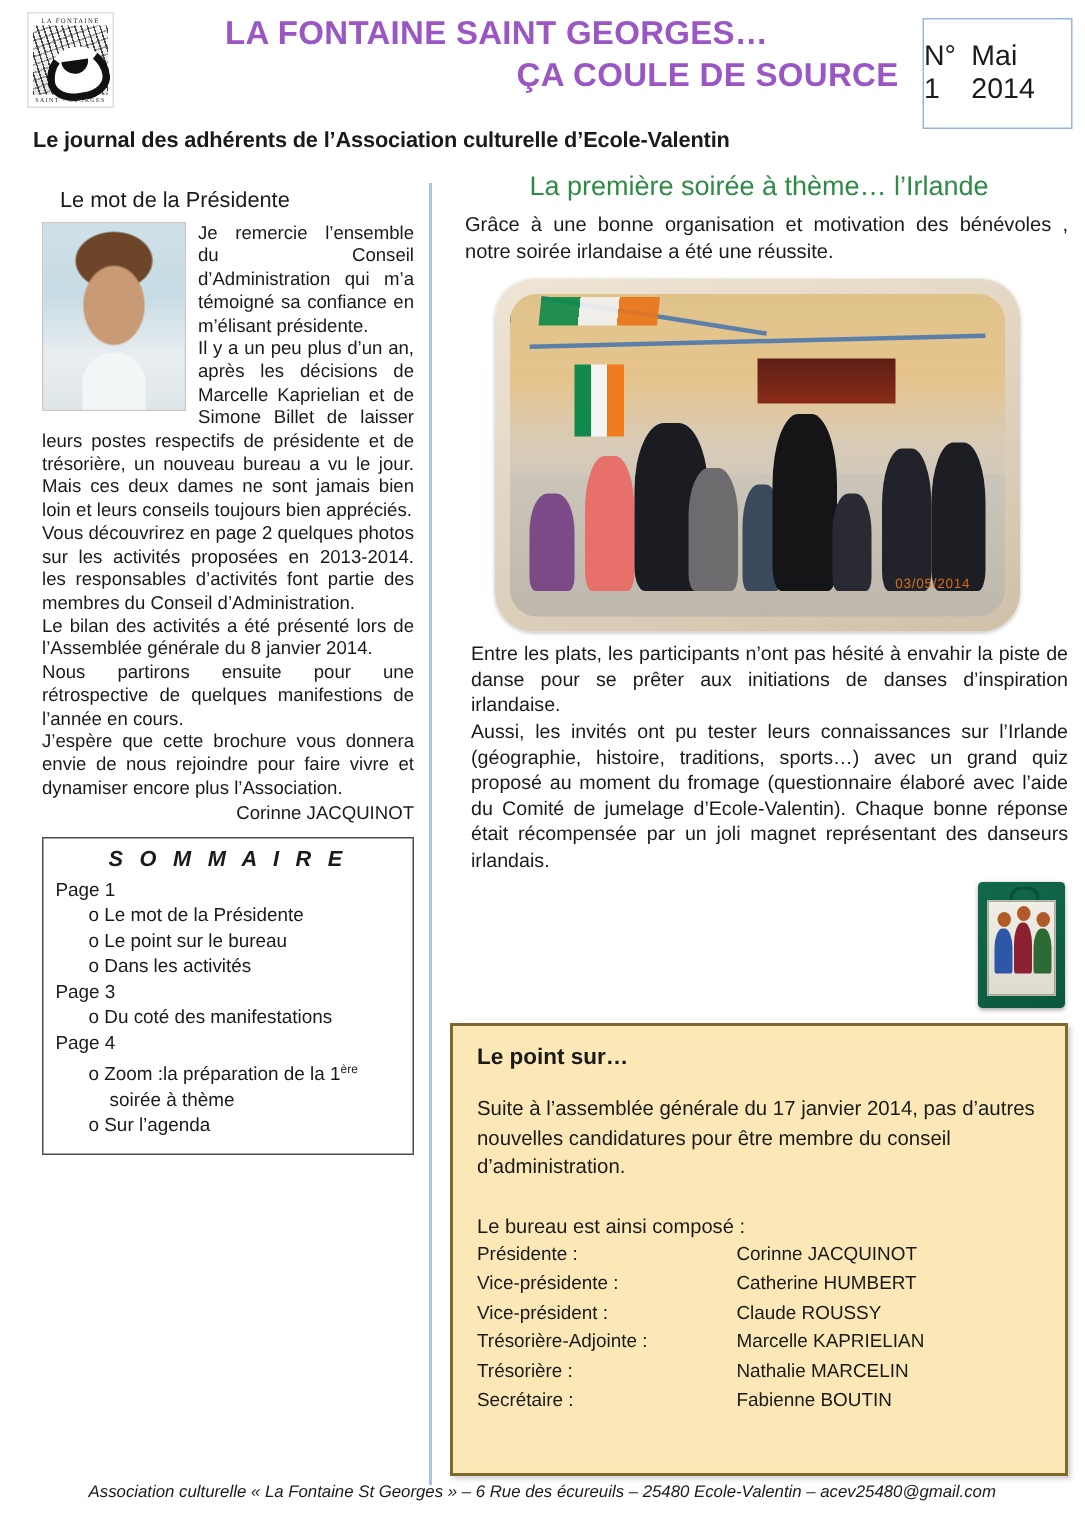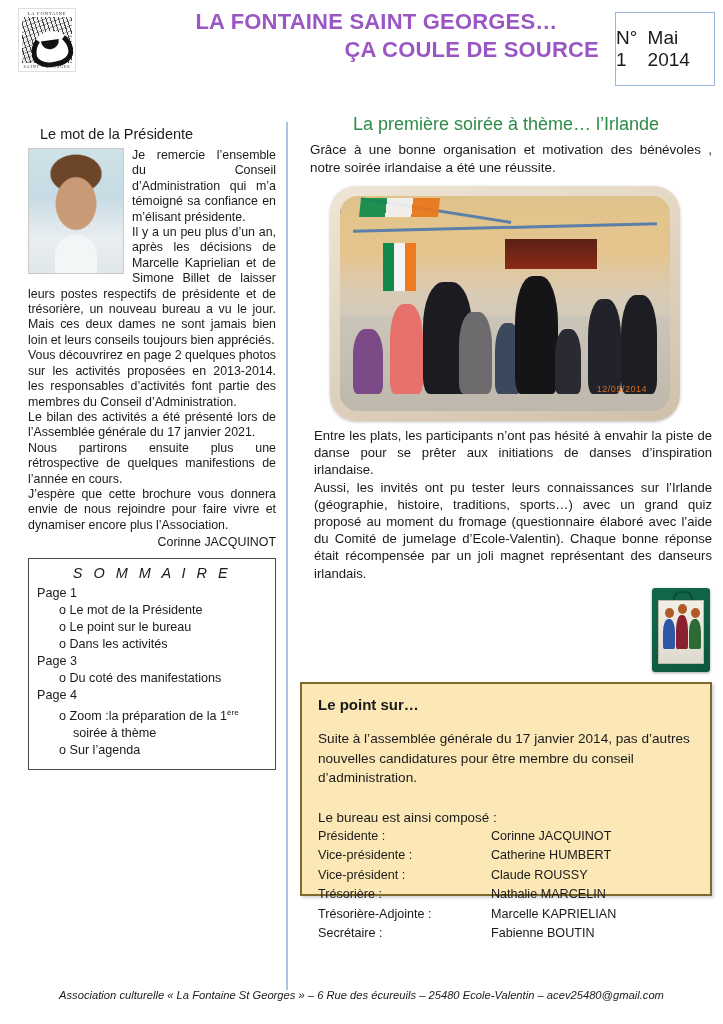--- a/index.html
+++ b/index.html
@@ -92,21 +92,21 @@
     right: 120px;
     top: 8px;
     text-align: center;
   }
   .title-line1, .title-line2 {
     font-weight: bold;
     font-size: 22px;
     letter-spacing: .2px;
     line-height: 28px;
   }
-  .title-line1 { text-align: center; }
+  .title-line1 { text-align: left; }
   .title-line2 { text-align: right; padding-right: 4px; }
 
   .issue-box {
     position: absolute;
     right: 8px;
     top: 12px;
     width: 98px;
     height: 72px;
     border: 1px solid #97b6da;
     display: flex;
@@ -183,21 +183,21 @@
 
   
   .sommaire {
     margin-top: 8px;
     border: 1px solid #4a4a4a;
     padding: 6px 8px 10px 8px;
     clear: both;
   }
   .sommaire-title {
     text-align: center;
-    font-weight: normal;
+    font-weight: bold;
     font-style: italic;
     letter-spacing: 3.5px;
     font-size: 14.5px;
     margin-bottom: 4px;
   }
   .som-page {
     font-size: 12.6px;
     line-height: 17px;
   }
   .som-items {
@@ -344,21 +344,21 @@
     width: 9px; height: 10px; margin-left: -4.5px;
     border-radius: 50%; background: #b05a2a;
   }
 
   
   .point-box {
     position: absolute;
     left: 300px;
     top: 682px;
     width: 412px;
-    height: 214px;
+    height: 302px;
     box-sizing: border-box;
     background: #fbe8b6;
     border: 2px solid #7f6a2e;
     padding: 12px 16px;
     box-shadow: 2px 2px 3px rgba(0,0,0,.18);
   }
   .point-title {
     font-weight: bold;
     font-size: 15px;
     margin-bottom: 16px;
@@ -414,36 +414,37 @@
   <div class="title-block" style="color: rgb(154, 87, 196);">
     <div class="title-line1">LA FONTAINE SAINT GEORGES…</div>
     <div class="title-line2">ÇA COULE DE SOURCE</div>
   </div>
 
   <div class="issue-box" style="border-color: rgb(151, 182, 218);">
     <div>N° 1</div>
     <div>Mai 2014</div>
   </div>
 
+  <div class="subtitle">Le journal des adhérents de l’Association culturelle d’Ecole-Valentin</div>
 </div>
 
 <div class="divider"></div>
 
 <div class="col-left">
 
   <div class="left-heading">Le mot de la Présidente</div>
 
   <div class="portrait"></div>
 
   <div class="body-text">
     <p>Je remercie l’ensemble du Conseil d’Administration qui m’a témoigné sa confiance en m’élisant présidente.</p>
     <p>Il y a un peu plus d’un an, après les décisions de Marcelle Kaprielian et de Simone Billet de laisser leurs postes respectifs de présidente et de trésorière, un nouveau bureau a vu le jour. Mais ces deux dames ne sont jamais bien loin et leurs conseils toujours bien appréciés.</p>
     <p>Vous découvrirez en page 2 quelques photos sur les activités proposées en 2013-2014. les responsables d’activités font partie des membres du Conseil d’Administration.</p>
-    <p>Le bilan des activités a été présenté lors de l’Assemblée générale du 17 janvier 2021.</p>
-    <p>Nous partirons ensuite plus une rétrospective de quelques manifestions de l’année en cours.</p>
+    <p>Le bilan des activités a été présenté lors de l’Assemblée générale du 8 janvier 2014.</p>
+    <p>Nous partirons ensuite pour une rétrospective de quelques manifestions de l’année en cours.</p>
     <p>J’espère que cette brochure vous donnera envie de nous rejoindre pour faire vivre et dynamiser encore plus l’Association.</p>
   </div>
 
   <div class="signature">Corinne JACQUINOT</div>
 
   <div class="sommaire">
     <div class="sommaire-title">S O M M A I R E</div>
 
     <div class="som-page">Page 1</div>
     <ul class="som-items">
@@ -487,21 +488,21 @@
       <div class="d" style="left:4%;width:9%;height:30%;background:#7c4a86;"></div>
       <div class="d" style="left:15%;width:10%;height:42%;background:#e8706a;"></div>
       <div class="d" style="left:25%;width:15%;height:52%;background:#1b1b22;"></div>
       <div class="d" style="left:36%;width:10%;height:38%;background:#6d6b6d;"></div>
       <div class="d" style="left:47%;width:8%;height:33%;background:#3a4a5c;"></div>
       <div class="d" style="left:53%;width:13%;height:55%;background:#151518;"></div>
       <div class="d" style="left:65%;width:8%;height:30%;background:#2a2a33;"></div>
       <div class="d" style="left:75%;width:10%;height:44%;background:#22222a;"></div>
       <div class="d" style="left:85%;width:11%;height:46%;background:#1d1d24;"></div>
 
-      <div class="stamp">12/05/2014</div>
+      <div class="stamp">03/05/2014</div>
     </div>
   </div>
 
   <div class="body-right">
     <p>Entre les plats, les participants n’ont pas hésité à envahir la piste de danse pour se prêter aux initiations de danses d’inspiration irlandaise.</p>
     <p>Aussi, les invités ont pu tester leurs connaissances sur l’Irlande (géographie, histoire, traditions, sports…) avec un grand quiz proposé au moment du fromage (questionnaire élaboré avec l’aide du Comité de jumelage d’Ecole-Valentin). Chaque bonne réponse était récompensée par un joli magnet représentant des danseurs irlandais.</p>
   </div>
 
   <div class="magnet">
     <div class="hang"></div>
@@ -526,26 +527,26 @@
       </tr>
       <tr>
         <td class="role">Vice-présidente :</td>
         <td class="person">Catherine HUMBERT</td>
       </tr>
       <tr>
         <td class="role">Vice-président :</td>
         <td class="person">Claude ROUSSY</td>
       </tr>
       <tr>
+        <td class="role">Trésorière-Adjointe :</td>
+        <td class="person">Marcelle KAPRIELIAN</td>
+      </tr>
+      <tr>
         <td class="role">Trésorière :</td>
         <td class="person">Nathalie MARCELIN</td>
-      </tr>
-      <tr>
-        <td class="role">Trésorière-Adjointe :</td>
-        <td class="person">Marcelle KAPRIELIAN</td>
       </tr>
       <tr>
         <td class="role">Secrétaire :</td>
         <td class="person">Fabienne BOUTIN</td>
       </tr>
     </tbody>
   </table>
 </div>
 
 <div class="footer">Association culturelle « La Fontaine St Georges » – 6 Rue des écureuils – 25480 Ecole-Valentin – acev25480@gmail.com</div>

